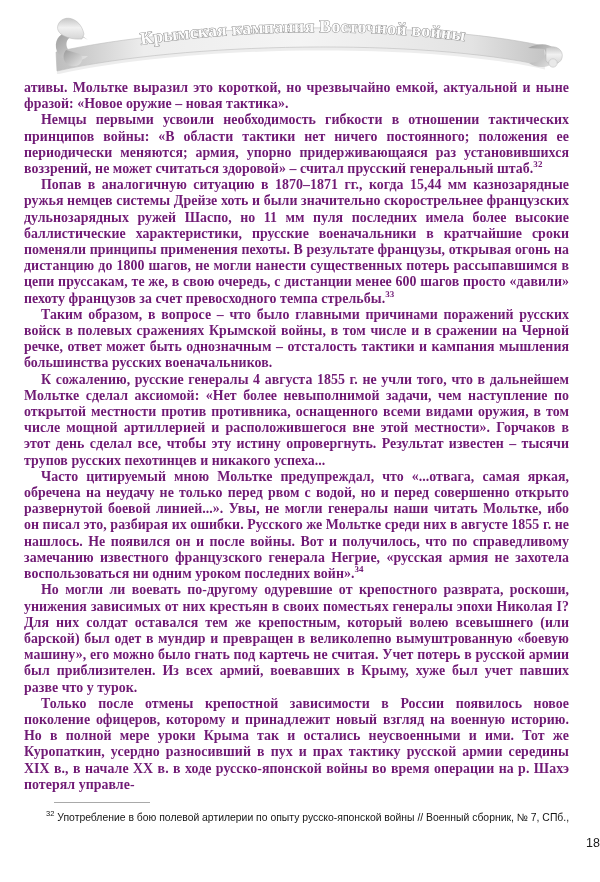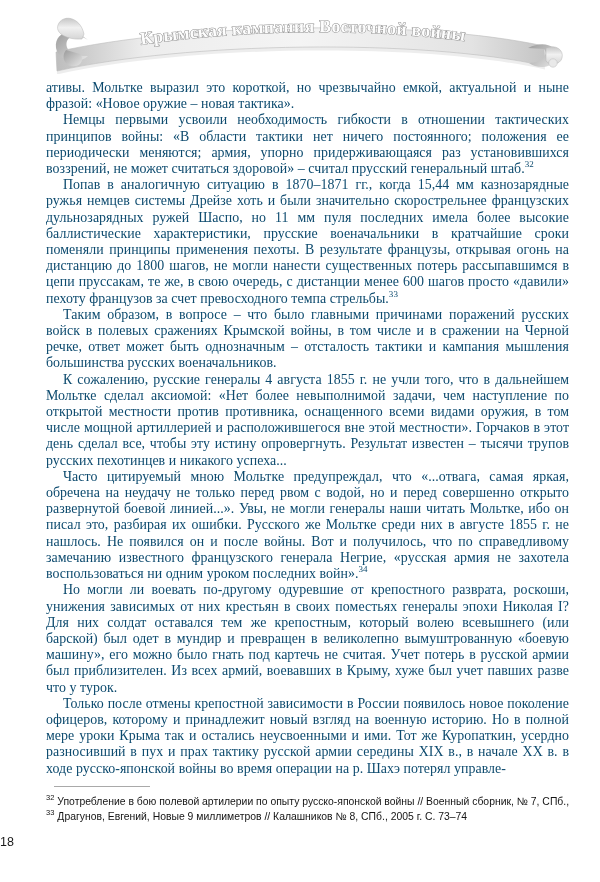--- a/index.html
+++ b/index.html
@@ -10,26 +10,27 @@
     font-family: "Liberation Serif", "DejaVu Serif", serif;
   }
   .page { width: 600px; height: 882px; position: relative; }
 
   
   .banner { width: 556px; margin: 8px auto 0; }
   .banner svg { display: block; }
 
   
   .content {
-    margin: 6px 31px 0 46px;
+    margin: 6px 31px 0 24px;
     text-align: justify;
     font-size: 13.9px;
     line-height: 16.2px;
-    color: #0c4a6e;
+    color: #701a75;
     letter-spacing: 0.05px;
+    font-weight: bold;
   }
   .para { margin: 0; }
   .para.indent { text-indent: 17px; }
   sup.ref {
     font-size: 9px;
     line-height: 0;
     vertical-align: super;
   }
 
   
@@ -44,21 +45,21 @@
     font-family: "Liberation Sans", "DejaVu Sans", sans-serif;
     font-size: 10.4px;
     line-height: 15px;
     color: #141414;
   }
   .footnote { margin: 0; white-space: nowrap; overflow: hidden; }
   sup.fnm { font-size: 7.5px; line-height: 0; vertical-align: super; margin-right: 3px; }
 
   
   .page-number {
-    text-align: left;
+    text-align: right;
     font-family: "Liberation Sans", "DejaVu Sans", sans-serif;
     font-size: 12.5px;
     color: #1a1a1a;
     margin-top: 11px;
   }
 </style>
 </head>
 <body>
 
 <div class="page">
@@ -114,18 +115,17 @@
       <p class="para indent">Таким образом, в вопросе – что было главными причинами поражений русских войск в полевых сражениях Крымской войны, в том числе и в сражении на Черной речке, ответ может быть однозначным – отсталость тактики и кампания мышления большинства русских военачальников.</p>
       <p class="para indent">К сожалению, русские генералы 4 августа 1855 г. не учли того, что в дальнейшем Мольтке сделал аксиомой: «Нет более невыполнимой задачи, чем наступление по открытой местности против противника, оснащенного всеми видами оружия, в том числе мощной артиллерией и расположившегося вне этой местности». Горчаков в этот день сделал все, чтобы эту истину опровергнуть. Результат известен – тысячи трупов русских пехотинцев и никакого успеха...</p>
       <p class="para indent">Часто цитируемый мною Мольтке предупреждал, что «...отвага, самая яркая, обречена на неудачу не только перед рвом с водой, но и перед совершенно открыто развернутой боевой линией...». Увы, не могли генералы наши читать Мольтке, ибо он писал это, разбирая их ошибки. Русского же Мольтке среди них в августе 1855 г. не нашлось. Не появился он и после войны. Вот и получилось, что по справедливому замечанию известного французского генерала Негрие, «русская армия не захотела воспользоваться ни одним уроком последних войн».<sup class="ref">34</sup></p>
       <p class="para indent">Но могли ли воевать по-другому одуревшие от крепостного разврата, роскоши, унижения зависимых от них крестьян в своих поместьях генералы эпохи Николая I? Для них солдат оставался тем же крепостным, который волею всевышнего (или барской) был одет в мундир и превращен в великолепно вымуштрованную «боевую машину», его можно было гнать под картечь не считая. Учет потерь в русской армии был приблизителен. Из всех армий, воевавших в Крыму, хуже был учет павших разве что у турок.</p>
       <p class="para indent">Только после отмены крепостной зависимости в России появилось новое поколение офицеров, которому и принадлежит новый взгляд на военную историю. Но в полной мере уроки Крыма так и остались неусвоенными и ими. Тот же Куропаткин, усердно разносивший в пух и прах тактику русской армии середины XIX в., в начале XX в. в ходе русско-японской войны во время операции на р. Шахэ потерял управле-</p>
     </div>
 
   <hr class="footnote-separator">
   <div class="footnotes">
       <div class="footnote"><sup class="fnm">32</sup>Употребление в бою полевой артилерии по опыту русско-японской войны // Военный сборник, № 7, СПб., 1912 г., С. 105</div>
-      <div class="footnote"><sup class="fnm">33</sup>Драгунов, Евгений, Новые 9 миллиметров // Калашников № 8, СПб., 2005 г. С. 73–74</div>
     </div>
 
   <div class="page-number">18</div>
 
 </div>
 
 </body></html>

